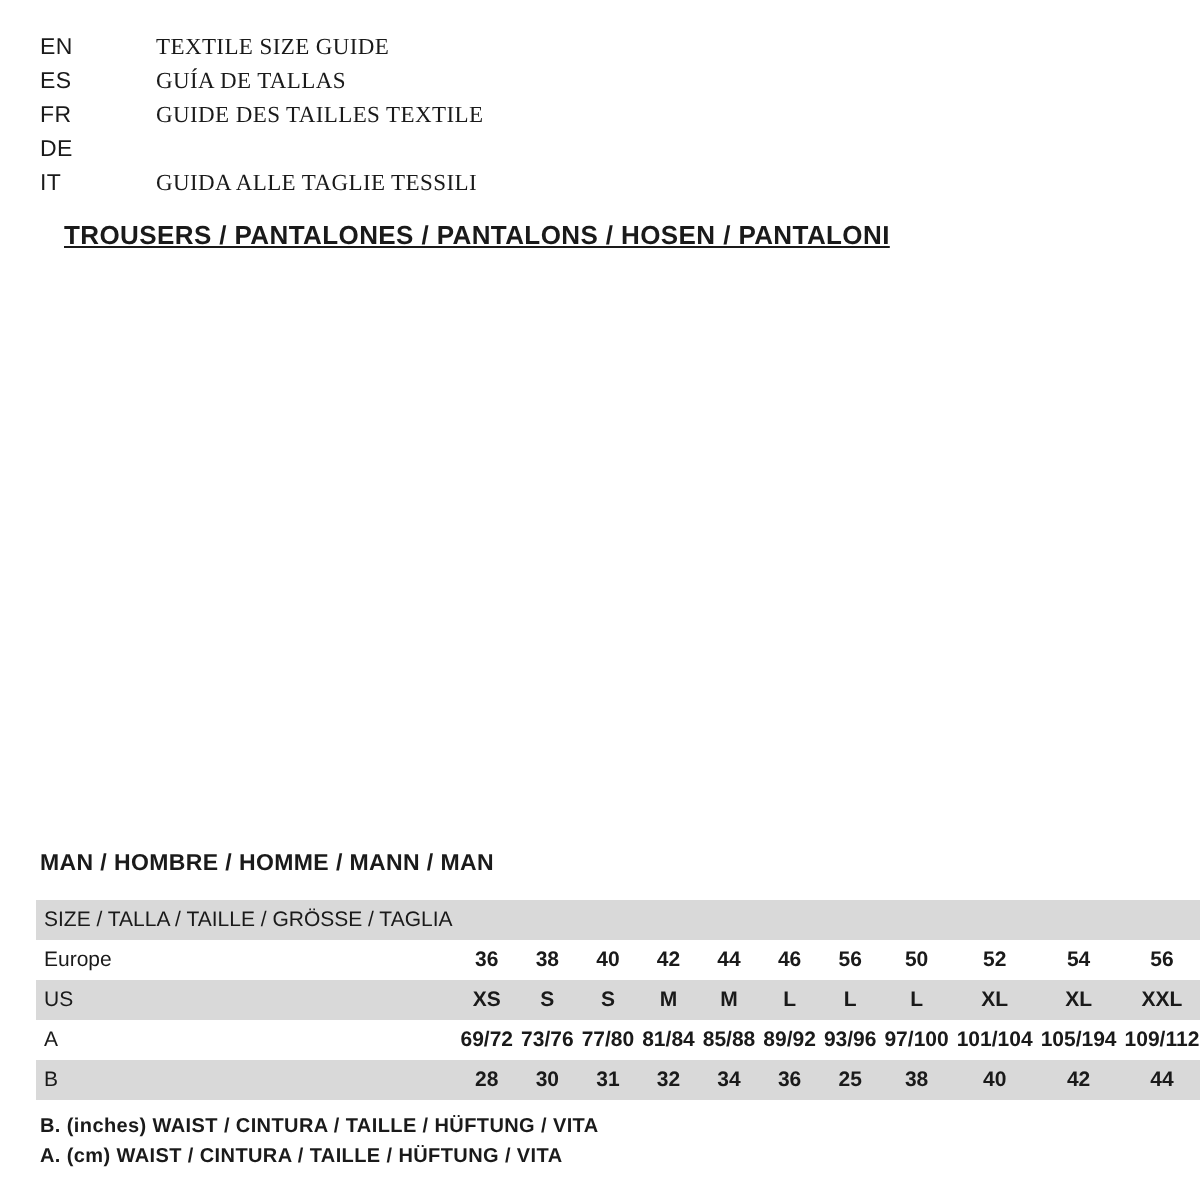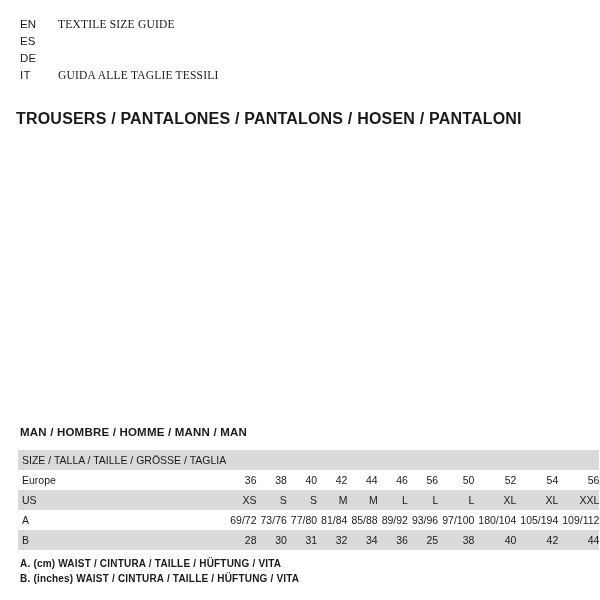--- a/index.html
+++ b/index.html
@@ -26,40 +26,42 @@
     position: absolute;
     left: 20px;
     top: 16px;
     width: 300px;
   }
   .lang-row {
     display: flex;
     align-items: center;
     height: 17px;
     line-height: 17px;
+    gap: 20px;
   }
   .lang-code {
     width: 38px;
     font-size: 11.5px;
     letter-spacing: 0.2px;
   }
   .lang-text {
     font-size: 11.5px;
     letter-spacing: 0.2px;
     font-family: Liberation Serif, serif;
   }
 
   
   .trousers-title {
     position: absolute;
-    left: 16px;
+    left: 32px;
     top: 110px;
-    font-size: 16px;
-    font-weight: bold;
-    letter-spacing: 0.2px;
+    font-size: 13px;
+    font-weight: bold;
+    letter-spacing: 0.2px;
+    text-decoration: underline;
   }
 
   
   .figure-wrap {
     position: absolute;
     left: 400px;
     top: 10px;
     width: 200px;
     height: 400px;
   }
@@ -98,22 +100,23 @@
     white-space: nowrap;
   }
   table.size-table tr.shaded td {
     background: #d9d9d9;
   }
   td.label-col {
     width: 92px;
     text-align: left;
   }
   td.val {
-    text-align: right;
+    text-align: center;
     width: 47px;
+    font-weight: bold;
   }
 
   
   .footnotes {
     position: absolute;
     left: 20px;
     top: 556px;
     font-size: 10px;
     line-height: 15px;
     font-weight: bold;
@@ -126,20 +129,25 @@
 
 <div class="page">
 
   <div class="lang-block">
     <div class="lang-row">
       <span class="lang-code">EN</span>
       <span class="lang-text">TEXTILE SIZE GUIDE</span>
     </div>
     <div class="lang-row">
       <span class="lang-code">ES</span>
+      <span class="lang-text">GUÍA DE TALLAS</span>
+    </div>
+    <div class="lang-row">
+      <span class="lang-code">FR</span>
+      <span class="lang-text">GUIDE DES TAILLES TEXTILE</span>
     </div>
     <div class="lang-row">
       <span class="lang-code">DE</span>
     </div>
     <div class="lang-row">
       <span class="lang-code">IT</span>
       <span class="lang-text">GUIDA ALLE TAGLIE TESSILI</span>
     </div>
   </div>
 
@@ -195,21 +203,21 @@
       <tr>
         <td class="label-col">A</td>
         <td class="val">69/72</td>
         <td class="val">73/76</td>
         <td class="val">77/80</td>
         <td class="val">81/84</td>
         <td class="val">85/88</td>
         <td class="val">89/92</td>
         <td class="val">93/96</td>
         <td class="val">97/100</td>
-        <td class="val">180/104</td>
+        <td class="val">101/104</td>
         <td class="val">105/194</td>
         <td class="val">109/112</td>
       </tr>
       <tr class="shaded">
         <td class="label-col">B</td>
         <td class="val">28</td>
         <td class="val">30</td>
         <td class="val">31</td>
         <td class="val">32</td>
         <td class="val">34</td>
@@ -217,17 +225,17 @@
         <td class="val">25</td>
         <td class="val">38</td>
         <td class="val">40</td>
         <td class="val">42</td>
         <td class="val">44</td>
       </tr>
     </tbody>
   </table>
 
   <div class="footnotes">
+    <div>B. (inches) WAIST / CINTURA / TAILLE / HÜFTUNG / VITA</div>
     <div>A. (cm) WAIST / CINTURA / TAILLE / HÜFTUNG / VITA</div>
-    <div>B. (inches) WAIST / CINTURA / TAILLE / HÜFTUNG / VITA</div>
   </div>
 
 </div>
 
 </body></html>

